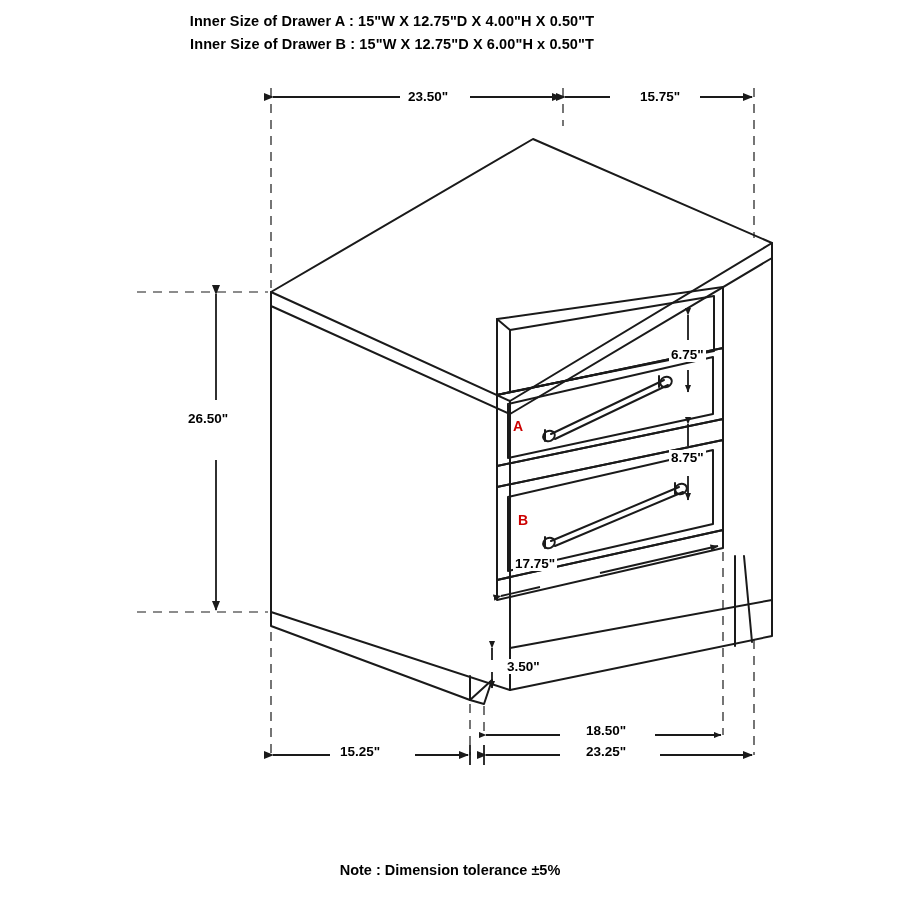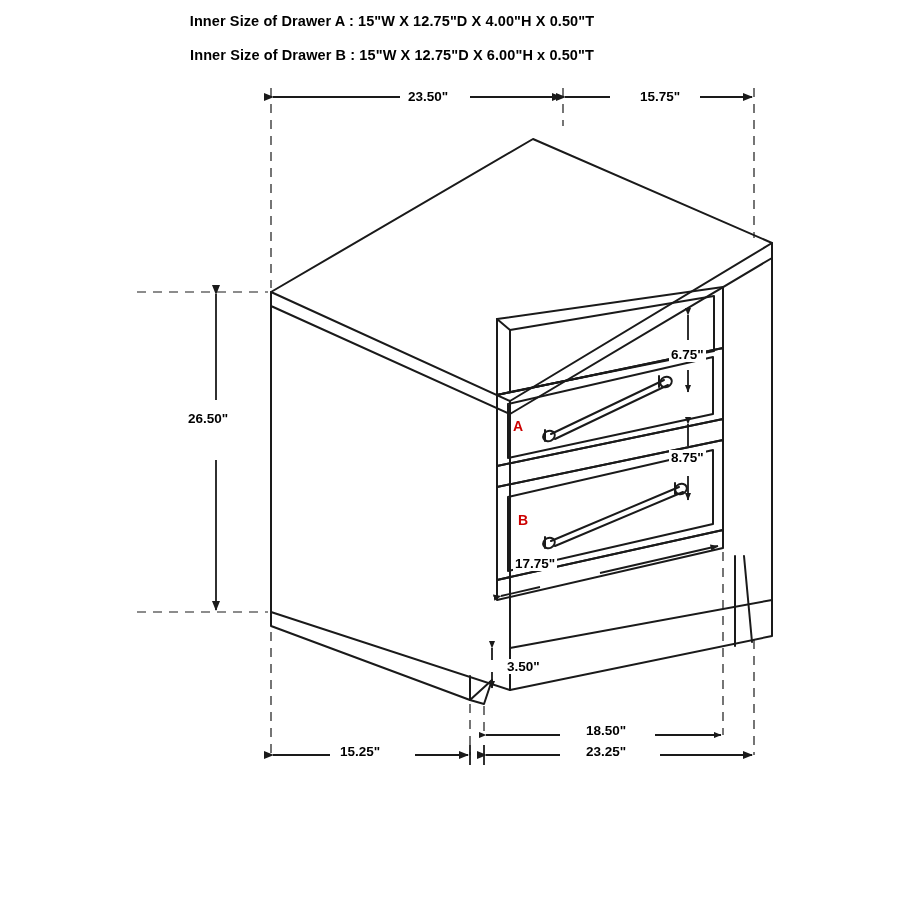--- a/index.html
+++ b/index.html
@@ -21,21 +21,21 @@
   .hdr {
     position: absolute;
     left: 0;
     width: 784px;
     text-align: center;
     font-weight: bold;
     font-size: 14.5px;
     letter-spacing: 0.1px;
   }
   #hdr1 { top: 13px; }
-  #hdr2 { top: 47px; }
+  #hdr2 { top: 36px; }
   #note {
     position: absolute;
     left: 0;
     top: 862px;
     width: 900px;
     text-align: center;
     font-weight: bold;
     font-size: 14.5px;
   }
   .dim {
@@ -192,13 +192,14 @@
   <div class="dim" style="left:669px; top:450px;">8.75"</div>
   <div class="dim" style="left:513px; top:556px;">17.75"</div>
   <div class="dim" style="left:505px; top:659px;">3.50"</div>
   <div class="dim" style="left:584px; top:723px;">18.50"</div>
   <div class="dim" style="left:584px; top:744px;">23.25"</div>
   <div class="dim" style="left:338px; top:744px;">15.25"</div>
 
   <div class="tag" style="left:513px; top:418px;">A</div>
   <div class="tag" style="left:518px; top:512px;">B</div>
 
+  <div id="note">Note : Dimension tolerance ±5%</div>
 </div>
 
 </body></html>

